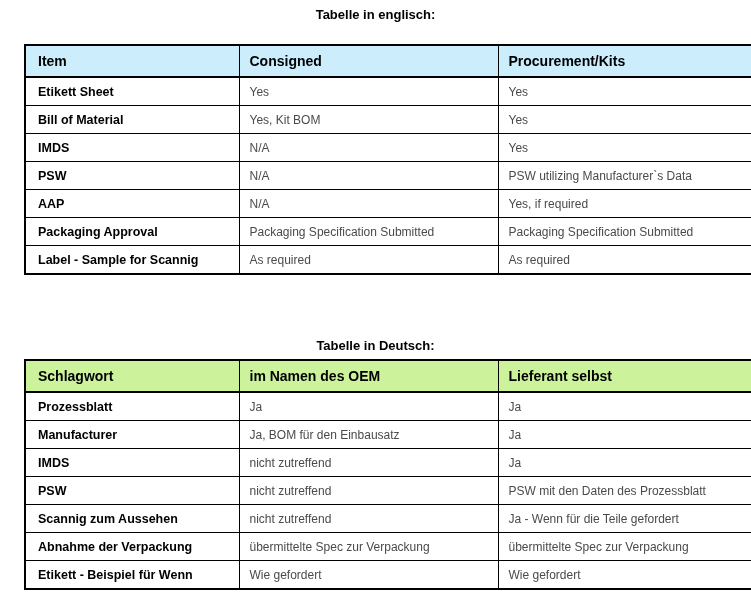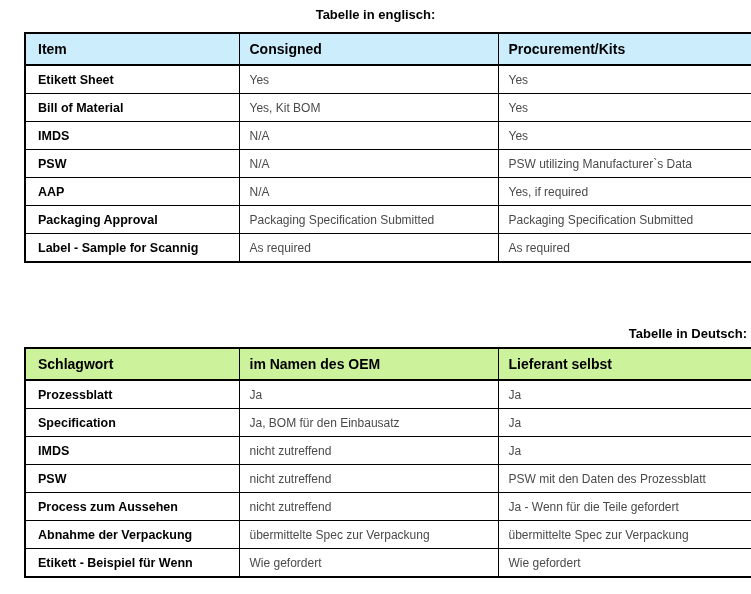--- a/index.html
+++ b/index.html
@@ -15,24 +15,24 @@
     font-family: "Liberation Sans", sans-serif;
     color: #000000;
     overflow: hidden;
   }
   .section-title {
     text-align: center;
     font-size: 13px;
     font-weight: bold;
     color: #000000;
     margin: 0;
-    padding: 4px;
+    padding: 16px;
   }
   .title-english { padding-top: 7px; }
-  .title-german  { padding-top: 63px; padding-bottom: 0; text-align: right; }
+  .title-german  { padding-top: 63px; padding-bottom: 0; }
   table.doc-table {
     border-collapse: collapse;
     table-layout: fixed;
     width: 735px;
     margin-left: 24px;
     margin-top: 6px;
     border: 2px solid #000000;
   }
   table.doc-table col.c1 { width: 214px; }
   table.doc-table col.c2 { width: 259px; }
@@ -143,36 +143,36 @@
           <th>Lieferant selbst</th>
         </tr>
       </thead>
     <tbody>
         <tr>
           <td>Prozessblatt</td>
           <td>Ja</td>
           <td>Ja</td>
         </tr>
         <tr>
-          <td>Specification</td>
+          <td>Manufacturer</td>
           <td>Ja, BOM für den Einbausatz</td>
           <td>Ja</td>
         </tr>
         <tr>
           <td>IMDS</td>
           <td>nicht zutreffend</td>
           <td>Ja</td>
         </tr>
         <tr>
           <td>PSW</td>
           <td>nicht zutreffend</td>
           <td>PSW mit den Daten des Prozessblatt</td>
         </tr>
         <tr>
-          <td>Process zum Aussehen</td>
+          <td>Scannig zum Aussehen</td>
           <td>nicht zutreffend</td>
           <td>Ja - Wenn für die Teile gefordert</td>
         </tr>
         <tr>
           <td>Abnahme der Verpackung</td>
           <td>übermittelte Spec zur Verpackung</td>
           <td>übermittelte Spec zur Verpackung</td>
         </tr>
         <tr>
           <td>Etikett - Beispiel für Wenn</td>

